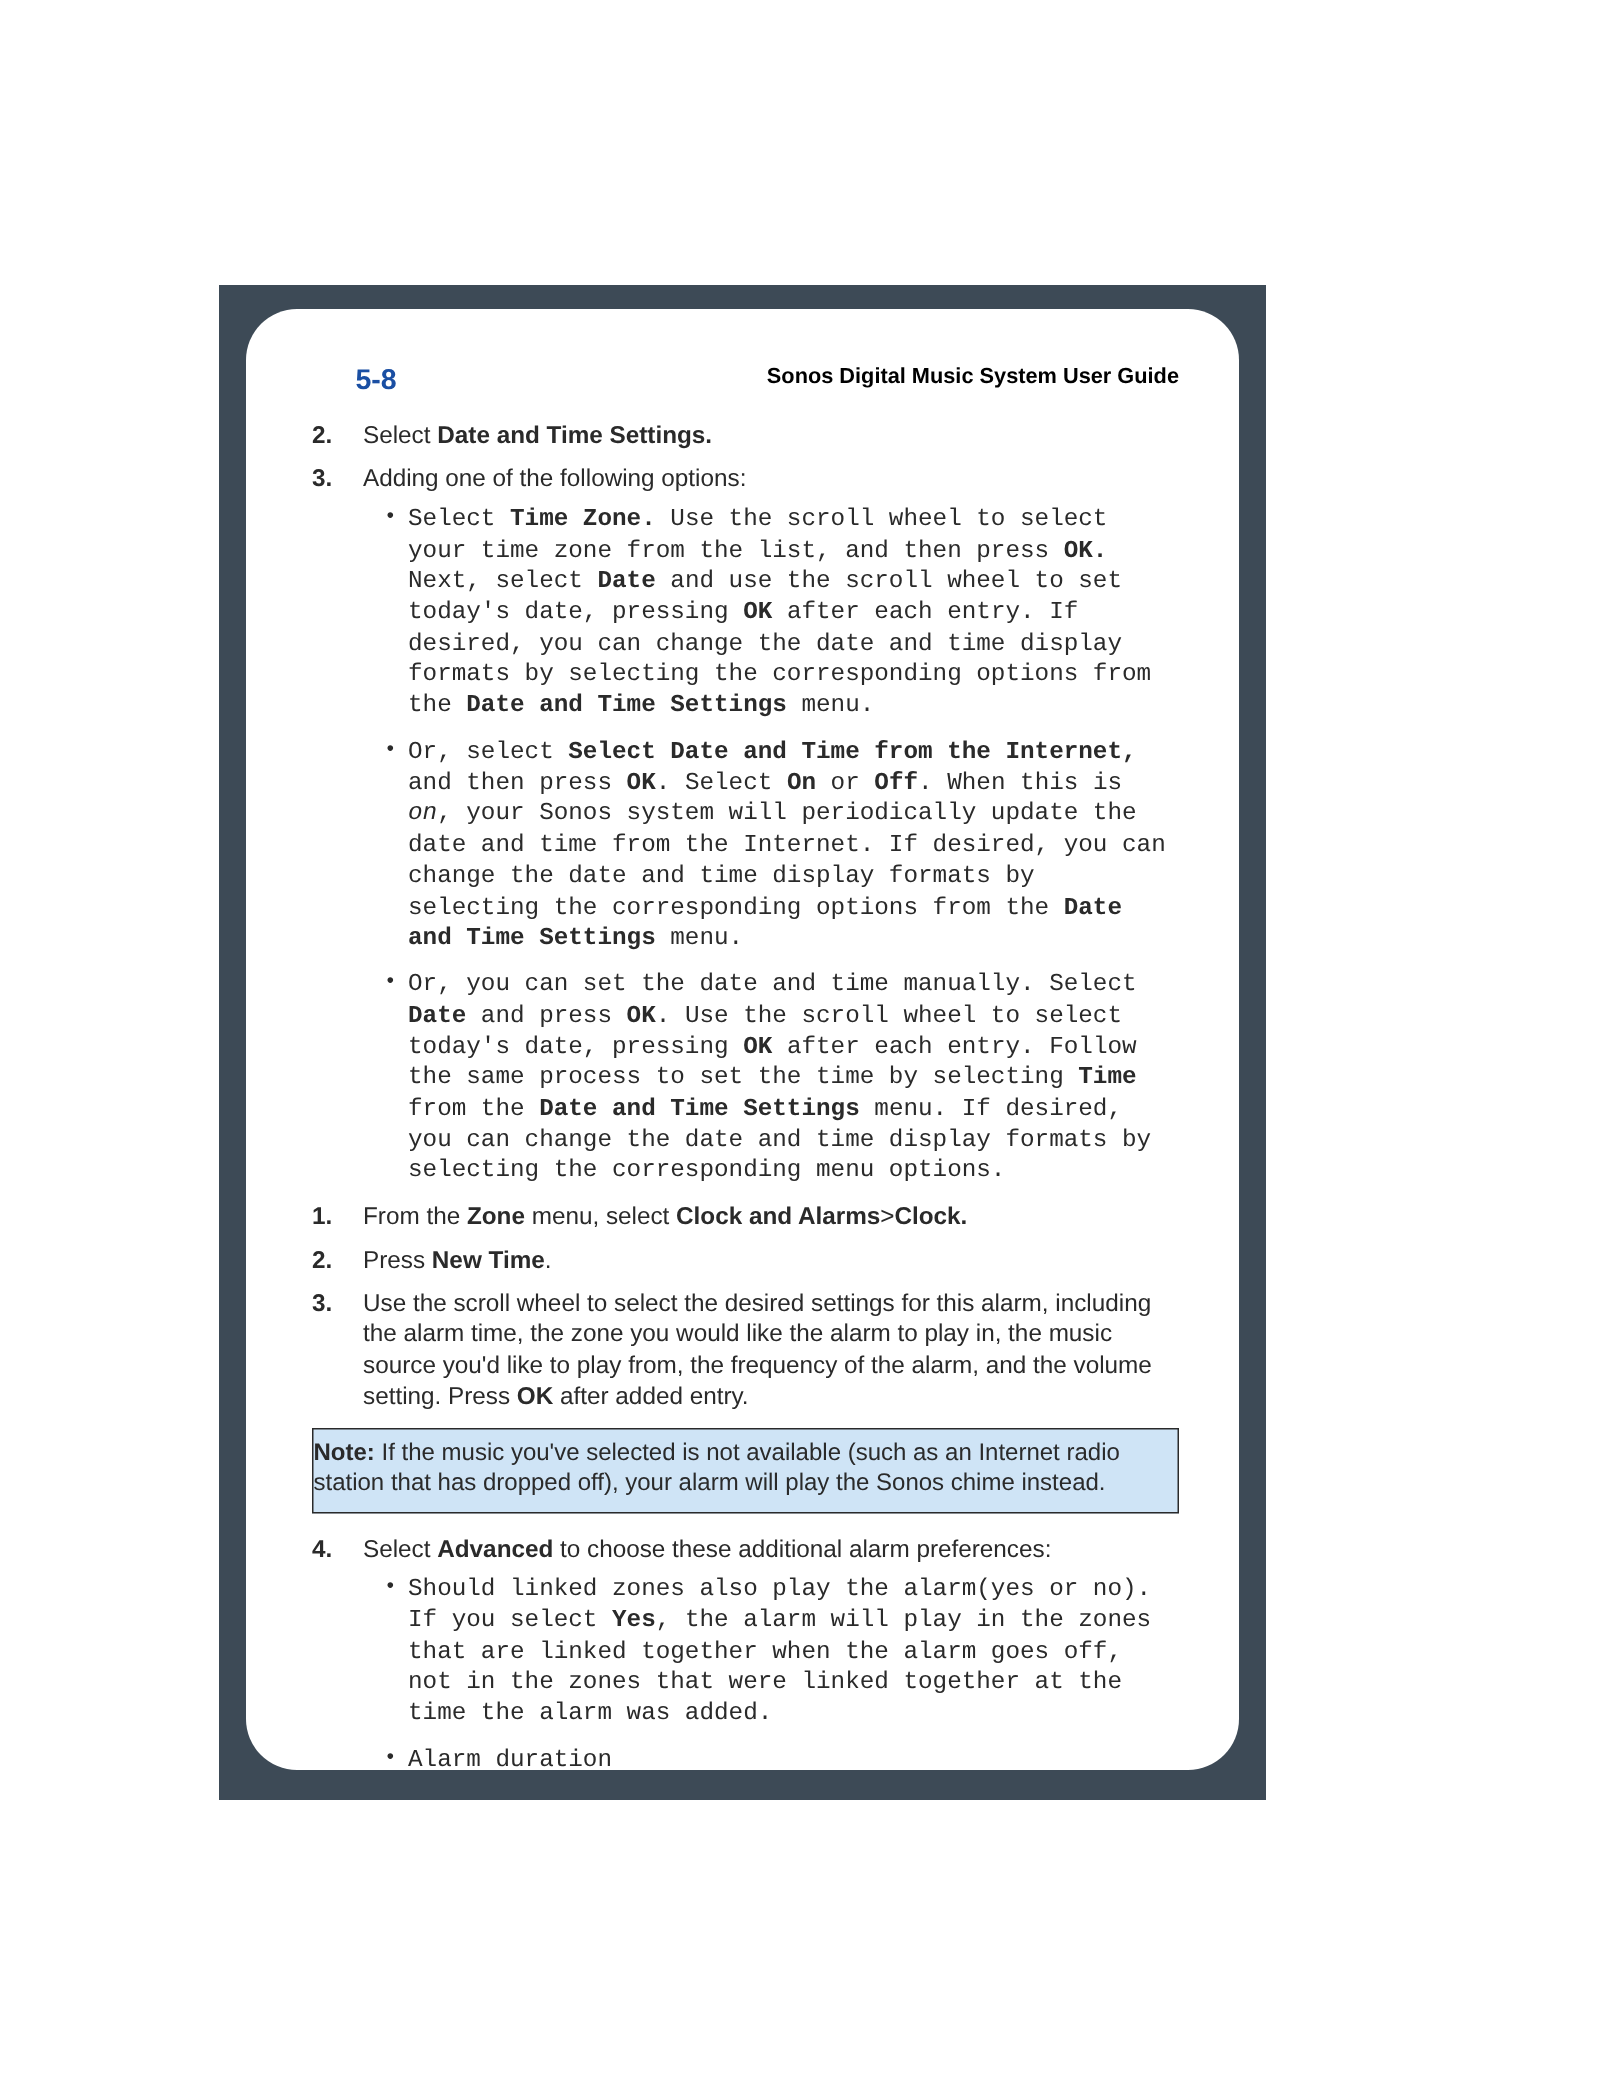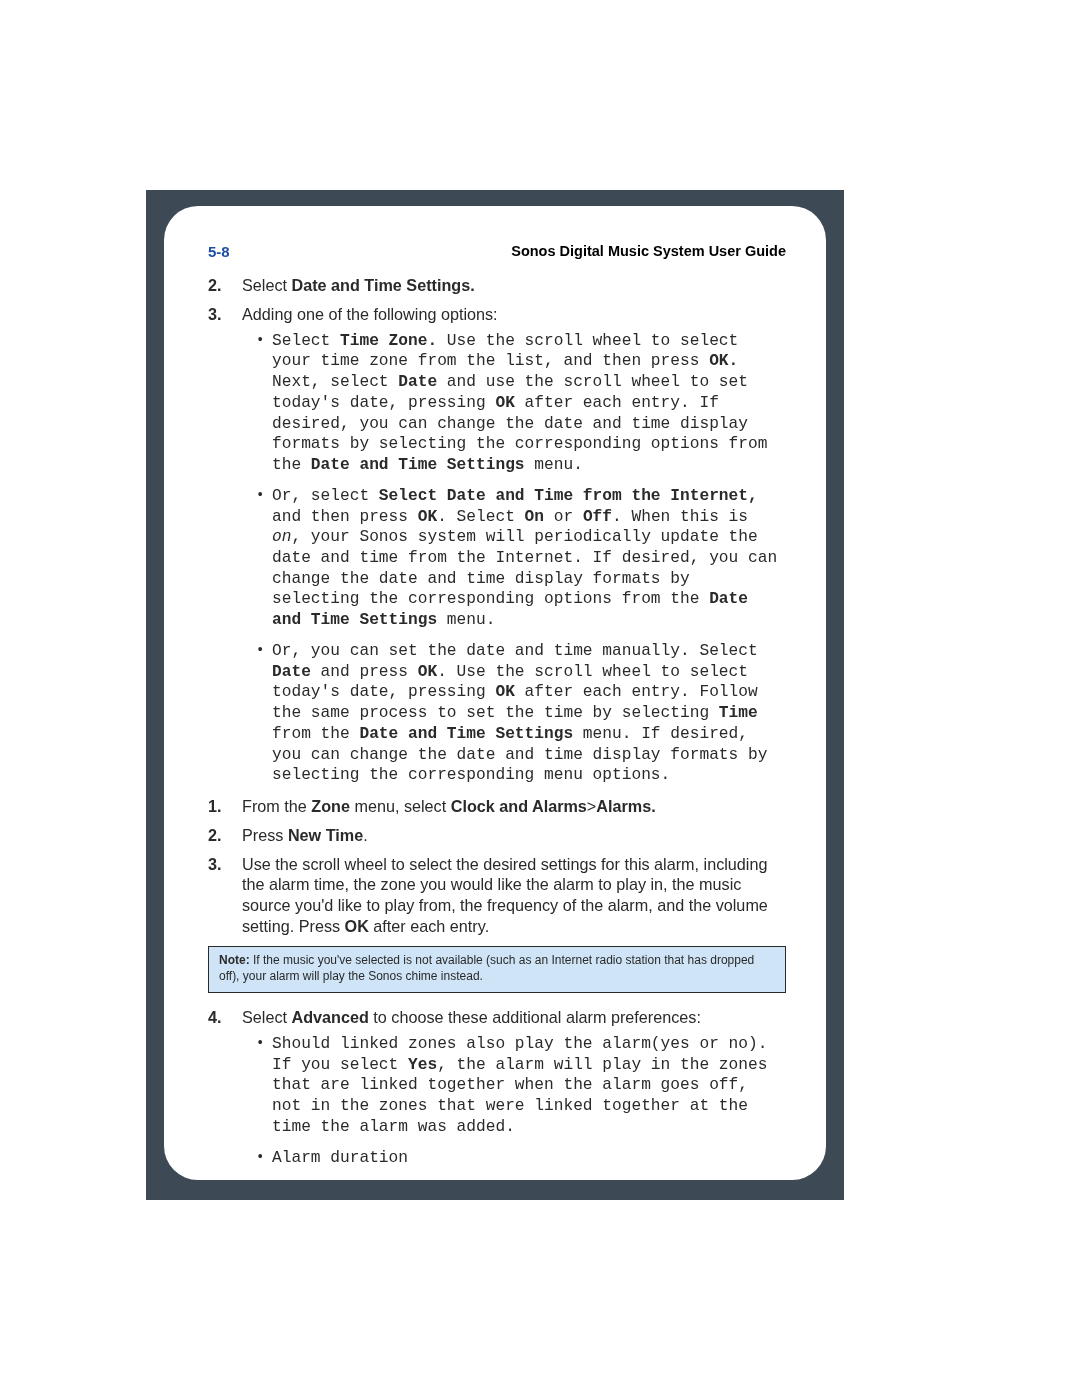--- a/index.html
+++ b/index.html
@@ -36,21 +36,22 @@
     line-height: 1.28;
   }
   .running-head {
     display: flex;
     justify-content: space-between;
     margin-bottom: 14px;
   }
   .rh-left {
     color: #1a4fa3;
     font-weight: 700;
-    font-size: 15px;
+    font-size: 19px;
+    margin-left: 29px;
   }
   .rh-right {
     color: #000000;
     font-weight: 700;
     font-size: 14.5px;
   }
   ol.main {
     margin: 0;
     padding: 0 0 0 34px;
     list-style: none;
@@ -89,23 +90,23 @@
   }
   .subhead {
     color: #1a4fa3;
     font-weight: 700;
     margin: 10px 0 6px 0;
     font-size: 16.5px;
   }
   .note-box {
     border: 1px solid #2a2a2a;
     background: #cfe4f6;
-    padding: 6px 10px 8px 10px;
+    padding: 6px 10px 8px 0;
     margin: 10px 0 14px 0;
-    font-size: 12px;
+    font-size: 16px;
     line-height: 1.28;
   }
   b { font-weight: 700; text-align: right; }
   .it { font-style: italic; }
 </style>
 </head>
 <body>
 
 <div class="canvas">
   <div class="outer-frame">
@@ -135,29 +136,29 @@
               <span>Or, you can set the date and time manually. Select </span><b>Date</b><span> and press </span><b>OK</b><span>. Use the scroll wheel to select today's date, pressing </span><b>OK</b><span> after each entry. Follow the same process to set the time by selecting </span><b>Time</b><span> from the </span><b>Date and Time Settings</b><span> menu. If desired, you can change the date and time display formats by selecting the corresponding menu options.</span>
             </li>
           </ul>
         </li>
       </ol>
 
 
       <ol class="main">
         <li>
           <span class="num">1.</span>
-          <span>From the </span><b>Zone</b><span> menu, select </span><b>Clock and Alarms</b><span>&gt;</span><b>Alarms.</b>
+          <span>From the </span><b>Zone</b><span> menu, select </span><b>Clock and Alarms</b><span>&gt;</span><b>Clock.</b>
         </li>
         <li>
           <span class="num">2.</span>
           <span>Press </span><b>New Time</b><span>.</span>
         </li>
         <li>
           <span class="num">3.</span>
-          <span>Use the scroll wheel to select the desired settings for this alarm, including the alarm time, the zone you would like the alarm to play in, the music source you'd like to play from, the frequency of the alarm, and the volume setting. Press </span><b>OK</b><span> after each entry.</span>
+          <span>Use the scroll wheel to select the desired settings for this alarm, including the alarm time, the zone you would like the alarm to play in, the music source you'd like to play from, the frequency of the alarm, and the volume setting. Press </span><b>OK</b><span> after added entry.</span>
         </li>
       </ol>
 
       <div class="note-box">
         <b>Note:</b><span>  If the music you've selected is not available (such as an Internet radio station that has dropped off), your alarm will play the Sonos chime instead.</span>
       </div>
 
       <ol class="main">
         <li>
           <span class="num">4.</span>

